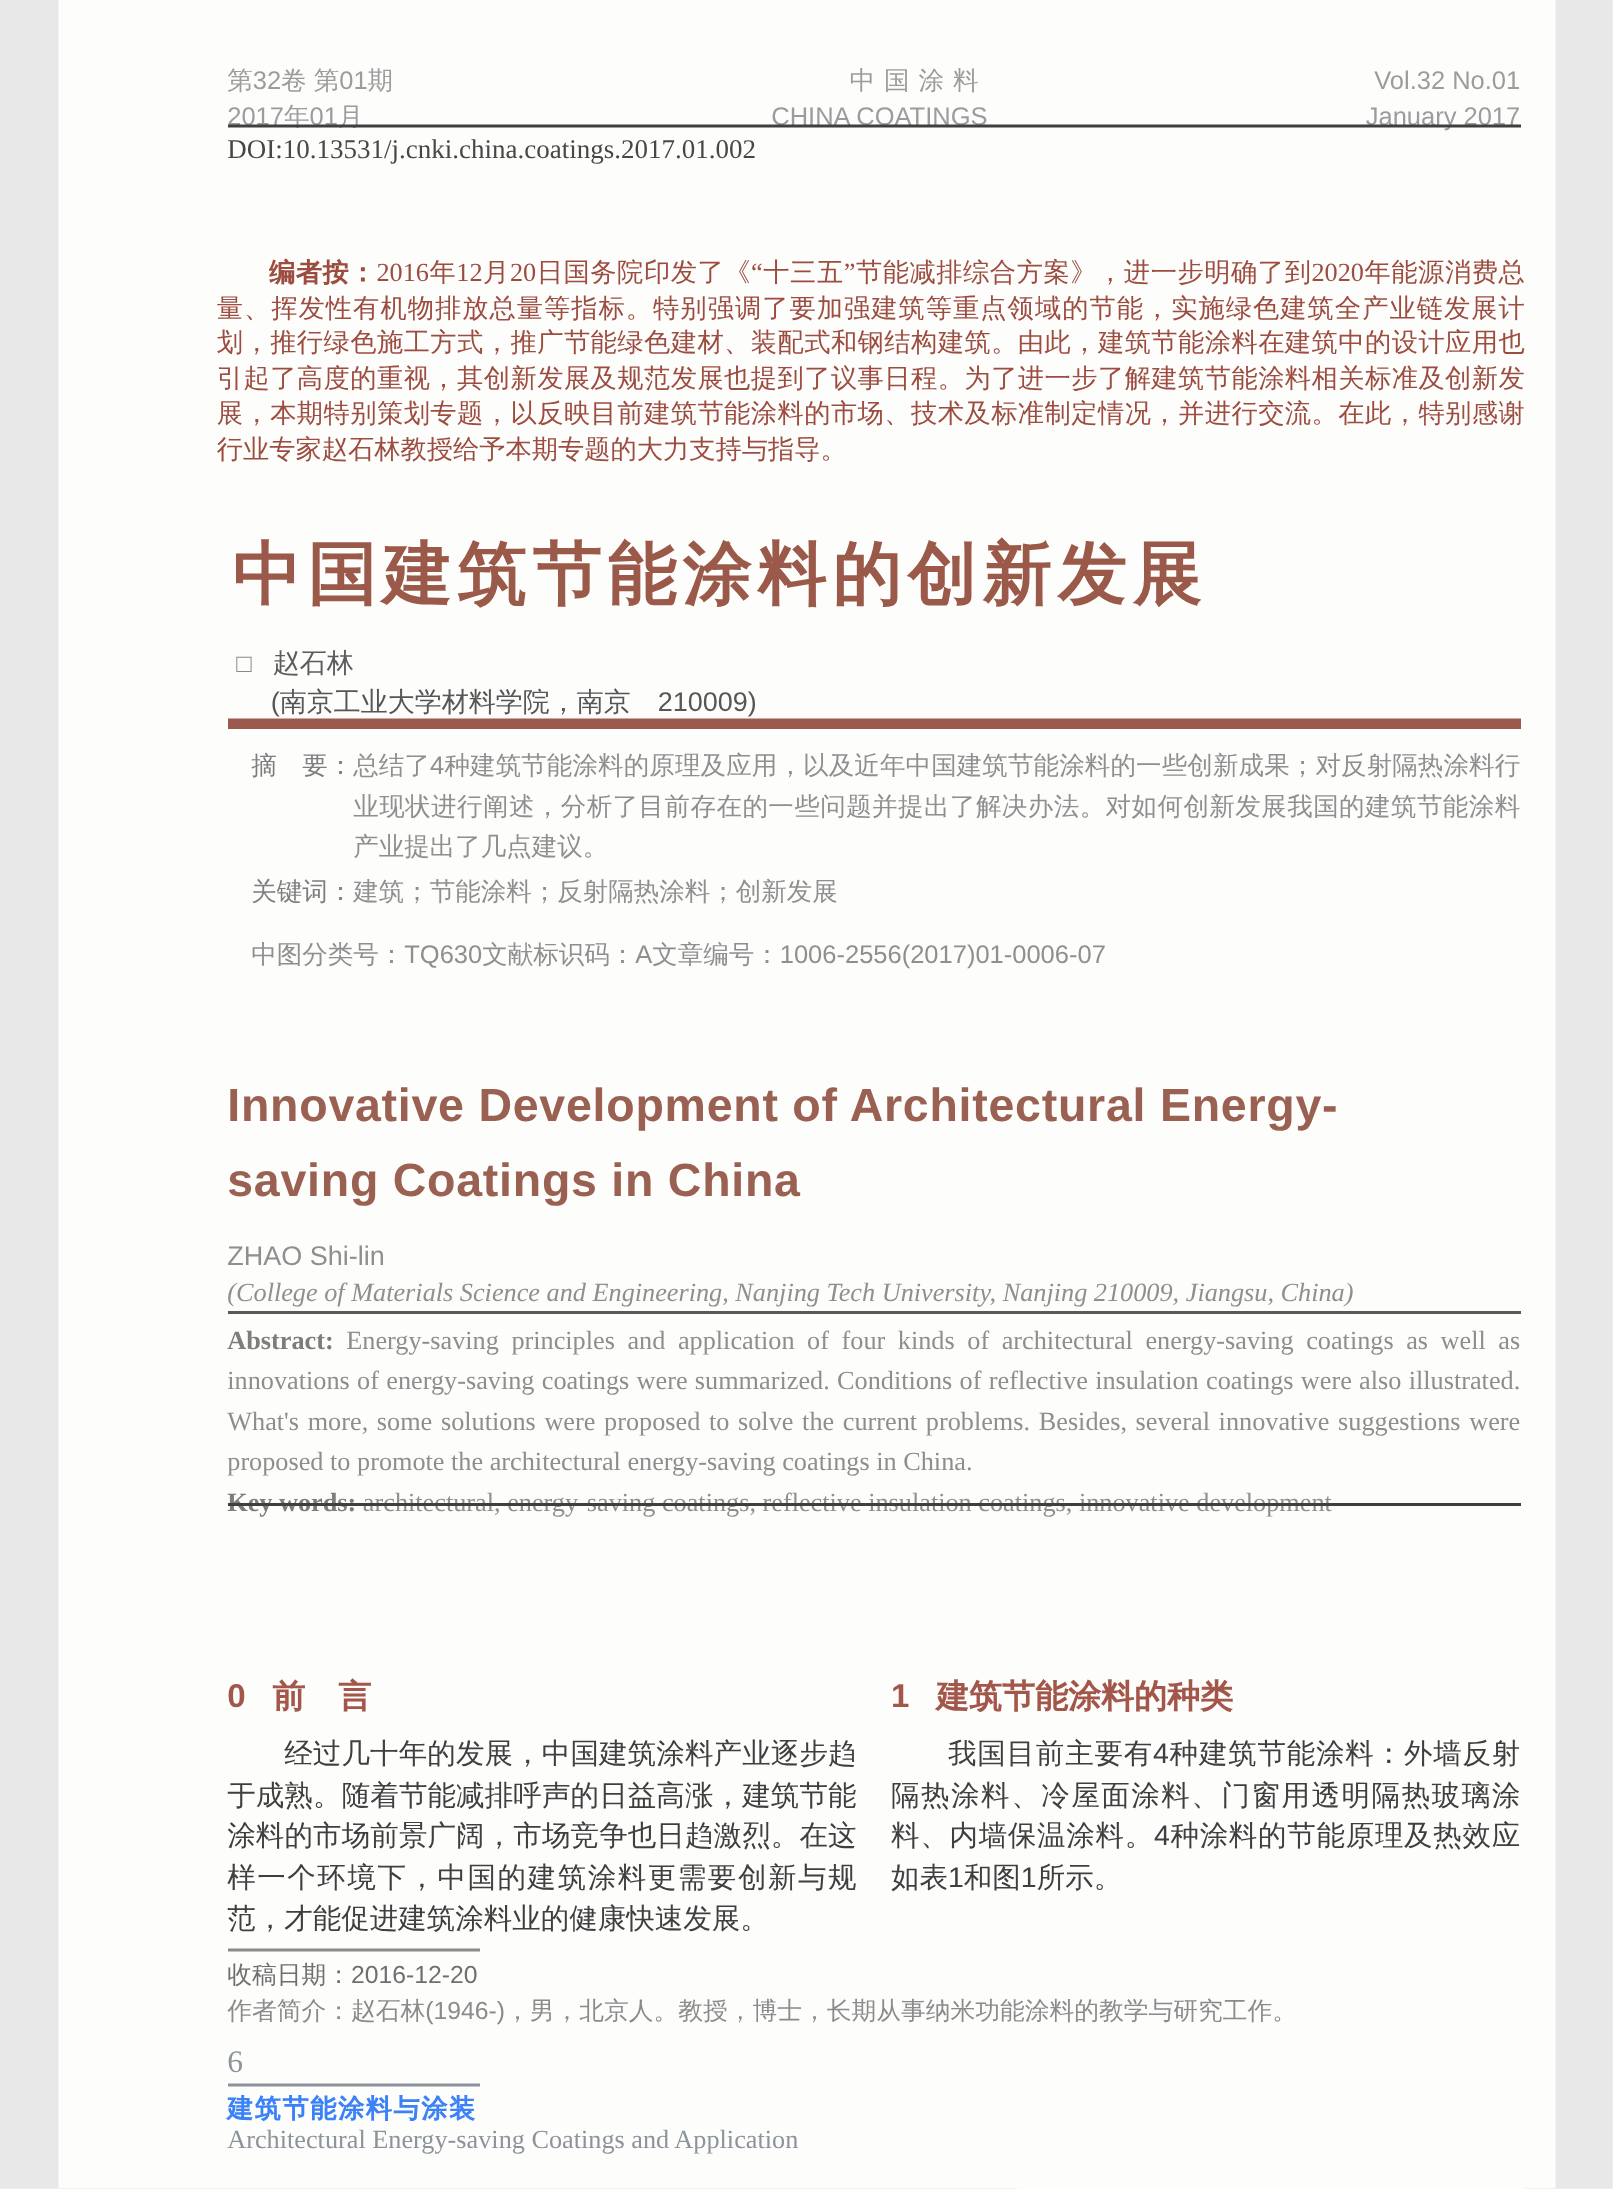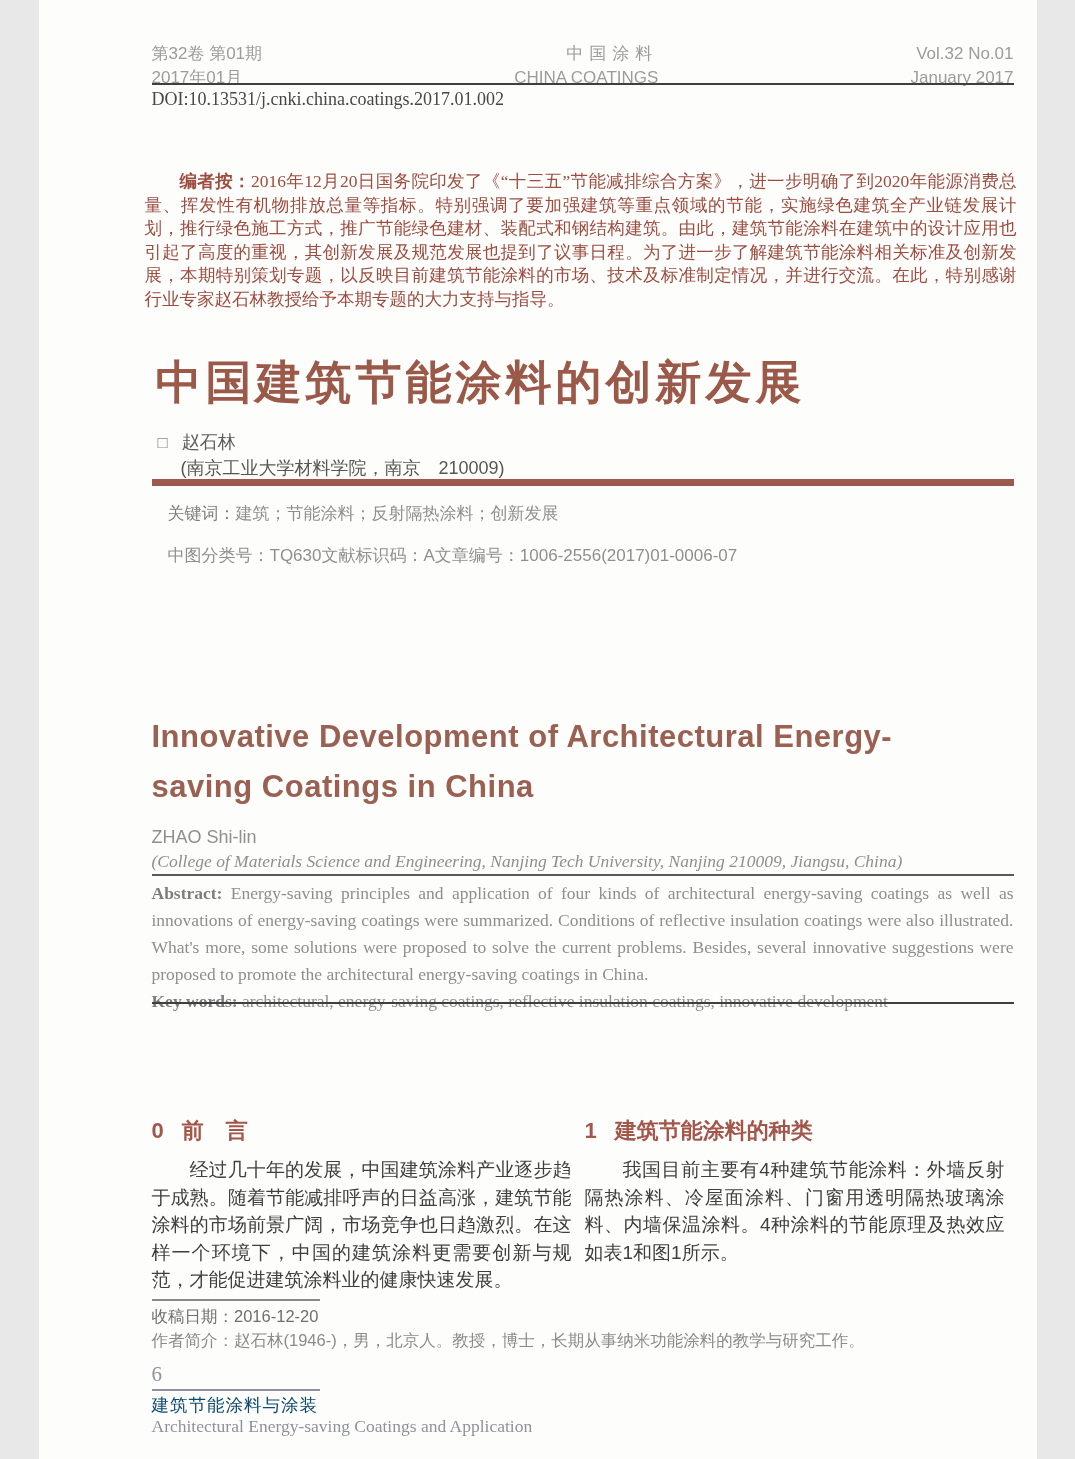--- a/index.html
+++ b/index.html
@@ -54,35 +54,35 @@
   .affil-en{position:absolute;top:851px;left:113px;color:#8f8f8f;font-size:17.5px;font-style:italic;font-family:"Liberation Serif","DejaVu Serif",serif;}
   .en-rule{position:absolute;top:874px;left:113px;width:862px;height:1.5px;background:#5a5a5a;}
   .abs-en{
     position:absolute;top:880px;left:113px;width:862px;
     color:#8e8e8e;font-size:17.5px;line-height:27px;text-align:justify;
     font-family:"Liberation Serif","DejaVu Serif",serif;
   }
   .abs-en .b{font-weight:bold;color:#7d7d7d;}
   .kw-rule{position:absolute;top:1002px;left:113px;width:862px;height:2px;background:#3f3f3f;}
   
-  .cols{position:absolute;top:1116px;left:113px;width:862px;display:flex;gap:13px;}
+  .cols{position:absolute;top:1116px;left:113px;width:862px;display:flex;gap:23px;}
   .col{width:420px;}
   .h-sec{color:#a3564a;font-size:22px;font-weight:bold;margin:0 0 10px 0;}
   .h-sec .num{margin-right:18px;}
   .h-sub{color:#a3564a;font-size:19px;font-weight:bold;margin:6px 0 6px 0;}
   .h-sub .num{margin-right:14px;}
   .body-p{color:#3f3f3f;font-size:19px;line-height:27.5px;text-align:justify;text-indent:2em;margin:4px 0 0 0;}
   
   .fn-rule{position:absolute;top:1299px;left:113px;width:168px;height:1.5px;background:#8a8a8a;}
   .fn1{position:absolute;top:1306px;left:113px;color:#6f6f6f;font-size:16.5px;}
   .fn2{position:absolute;top:1330px;left:113px;color:#8b8b8b;font-size:16.5px;}
   
   .pg-num{position:absolute;top:1362px;left:113px;color:#8d939a;font-size:21px;font-family:"Liberation Serif","DejaVu Serif",serif;}
   .pg-rule{position:absolute;top:1389px;left:113px;width:168px;height:2px;background:#8d939a;}
-  .ft-cn{position:absolute;top:1393px;left:113px;color:#0c4a6e;font-size:17.5px;font-weight:normal;letter-spacing:1px;}
+  .ft-cn{position:absolute;top:1393px;left:113px;color:#3b82f6;font-size:17.5px;font-weight:bold;letter-spacing:1px;}
   .ft-en{position:absolute;top:1416px;left:113px;color:#8d939a;font-size:17.5px;font-weight:normal;font-family:"Liberation Serif","DejaVu Serif",serif;}
 </style>
 </head>
 <body>
 
 <div class="page">
 
   <div class="hdr">
     <div class="l">
       <div>第32卷 第01期</div>
@@ -103,20 +103,24 @@
   <p class="editor-note"><span class="note-label">编者按：</span><span>2016年12月20日国务院印发了《“十三五”节能减排综合方案》，进一步明确了到2020年能源消费总量、挥发性有机物排放总量等指标。特别强调了要加强建筑等重点领域的节能，实施绿色建筑全产业链发展计划，推行绿色施工方式，推广节能绿色建材、装配式和钢结构建筑。由此，建筑节能涂料在建筑中的设计应用也引起了高度的重视，其创新发展及规范发展也提到了议事日程。为了进一步了解建筑节能涂料相关标准及创新发展，本期特别策划专题，以反映目前建筑节能涂料的市场、技术及标准制定情况，并进行交流。在此，特别感谢行业专家赵石林教授给予本期专题的大力支持与指导。</span></p>
 
   <h1 class="title-cn">中国建筑节能涂料的创新发展</h1>
   <div class="author-row">
     <span class="marker">□</span><span>赵石林</span>
   </div>
   <div class="affil-cn">(南京工业大学材料学院，南京　210009)</div>
   <div class="thick-rule"></div>
 
   <div class="abs-block">
+    <div class="abs-row">
+      <span class="abs-label">摘　要：</span>
+      <span class="abs-body">总结了4种建筑节能涂料的原理及应用，以及近年中国建筑节能涂料的一些创新成果；对反射隔热涂料行业现状进行阐述，分析了目前存在的一些问题并提出了解决办法。对如何创新发展我国的建筑节能涂料产业提出了几点建议。</span>
+    </div>
     <div class="kw-row">
       <span class="abs-label">关键词：</span><span>建筑；节能涂料；反射隔热涂料；创新发展</span>
     </div>
     <div class="meta-row">
       <span><span>中图分类号：</span><span>TQ630</span></span>
       <span><span>文献标识码：</span><span>A</span></span>
       <span><span>文章编号：</span><span>1006-2556(2017)01-0006-07</span></span>
     </div>
   </div>
 

